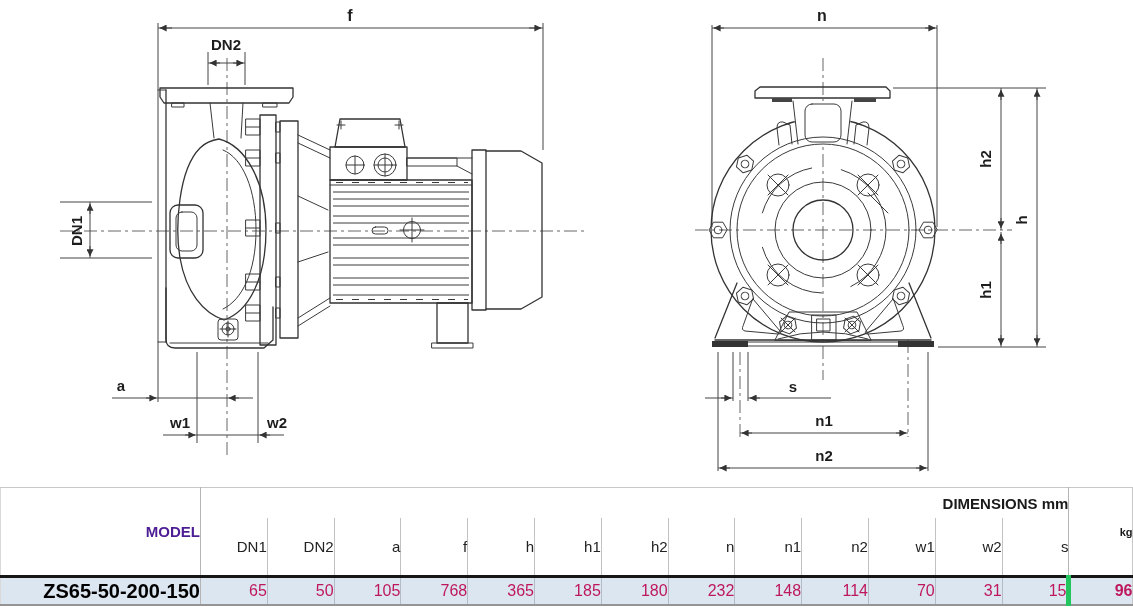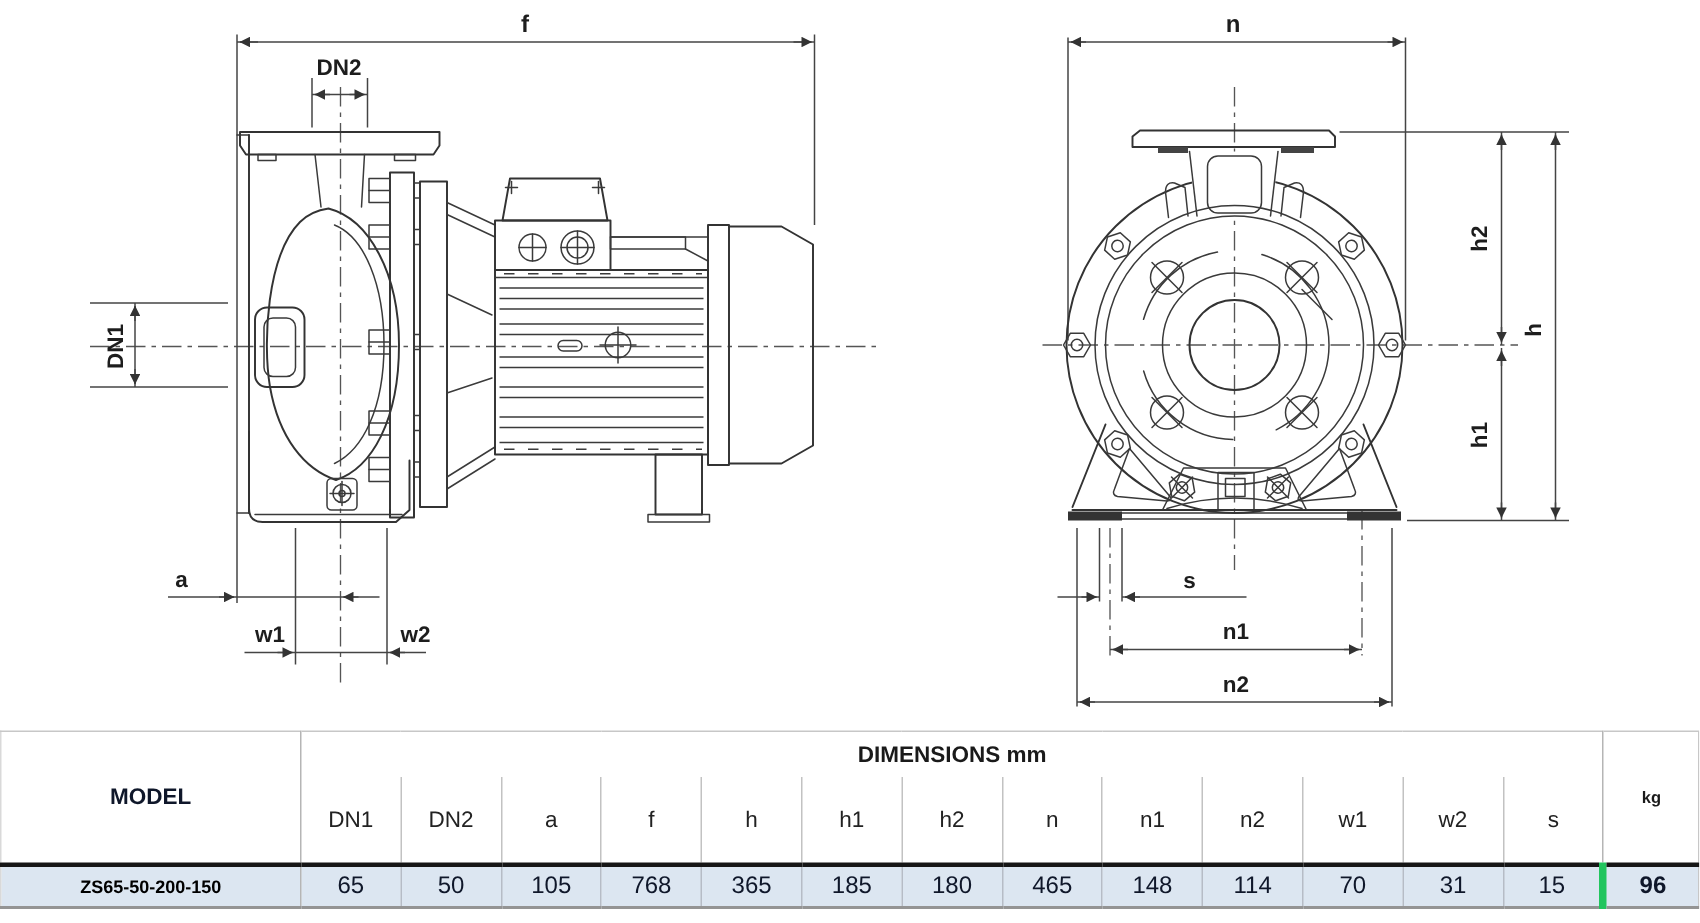--- a/index.html
+++ b/index.html
@@ -11,30 +11,30 @@
   .dim{fill:none;stroke:#444;stroke-width:1;}
   .cl{fill:none;stroke:#555;stroke-width:0.9;stroke-dasharray:13 4 3 4;}
   .fins{fill:none;stroke:#3a3a3a;stroke-width:1;}
   .dash{fill:none;stroke:#3a3a3a;stroke-width:1;stroke-dasharray:7 9;}
   .lbl{font-size:15px;font-weight:bold;fill:#1d1d1d;}
   .lblbig{font-size:16px;font-weight:bold;fill:#1d1d1d;}
   .solidfill{fill:#444;stroke:none;}
 
   table.dims{position:absolute;left:0;top:487px;width:1133px;border-collapse:collapse;
              table-layout:fixed;border-top:1px solid #c7c7c7;border-left:1px solid #d9d9d9;}
-  table.dims th,table.dims td{padding:0;margin:0;text-align:center;vertical-align:middle;}
-  th.model{font-size:15px;font-weight:bold;color:#0f172a;border-right:1px solid #b5b5b5;}
+  table.dims th,table.dims td{padding:0;margin:0;text-align:right;vertical-align:middle;}
+  th.model{font-size:15px;font-weight:bold;color:#4c1d95;border-right:1px solid #b5b5b5;}
   th.dimhdr{font-size:15px;font-weight:bold;color:#1a1a1a;height:30px;}
   th.kg{font-size:11px;font-weight:bold;color:#1a1a1a;border-left:1px solid #b5b5b5;
         border-right:1px solid #c7c7c7;}
   tr.units th{font-size:15px;font-weight:normal;color:#222;height:57px;}
   tr.units th + th{border-left:1px solid #c2c2c2;}
   tr.data td{background:#dce6f1;border-top:3px solid #161616;border-bottom:2px solid #949494;
-             height:26px;font-size:16px;color:#0f172a;}
-  tr.data td.modelcell{font-weight:bold;font-size:12px;color:#000;border-right:1px solid #b5b5b5;}
+             height:26px;font-size:16px;color:#be185d;}
+  tr.data td.modelcell{font-weight:bold;font-size:20px;color:#000;border-right:1px solid #b5b5b5;}
   tr.data td.val{border-left:1px solid #b6bcc6;}
   tr.data td.kgcell{font-weight:bold;border-left:5px solid #22c55e;border-right:1px solid #c7c7c7;}
 </style>
 </head>
 <body>
 
 <div class="stage">
 
 <svg width="1133" height="487" viewBox="0 0 1133 487">
   <defs>
@@ -330,21 +330,21 @@
   </tr>
   <tr class="data">
     <td class="modelcell">ZS65-50-200-150</td>
     <td class="val">65</td>
     <td class="val">50</td>
     <td class="val">105</td>
     <td class="val">768</td>
     <td class="val">365</td>
     <td class="val">185</td>
     <td class="val">180</td>
-    <td class="val">465</td>
+    <td class="val">232</td>
     <td class="val">148</td>
     <td class="val">114</td>
     <td class="val">70</td>
     <td class="val">31</td>
     <td class="val">15</td>
     <td class="kgcell">96</td>
   </tr>
 </tbody>
     </table>
 

